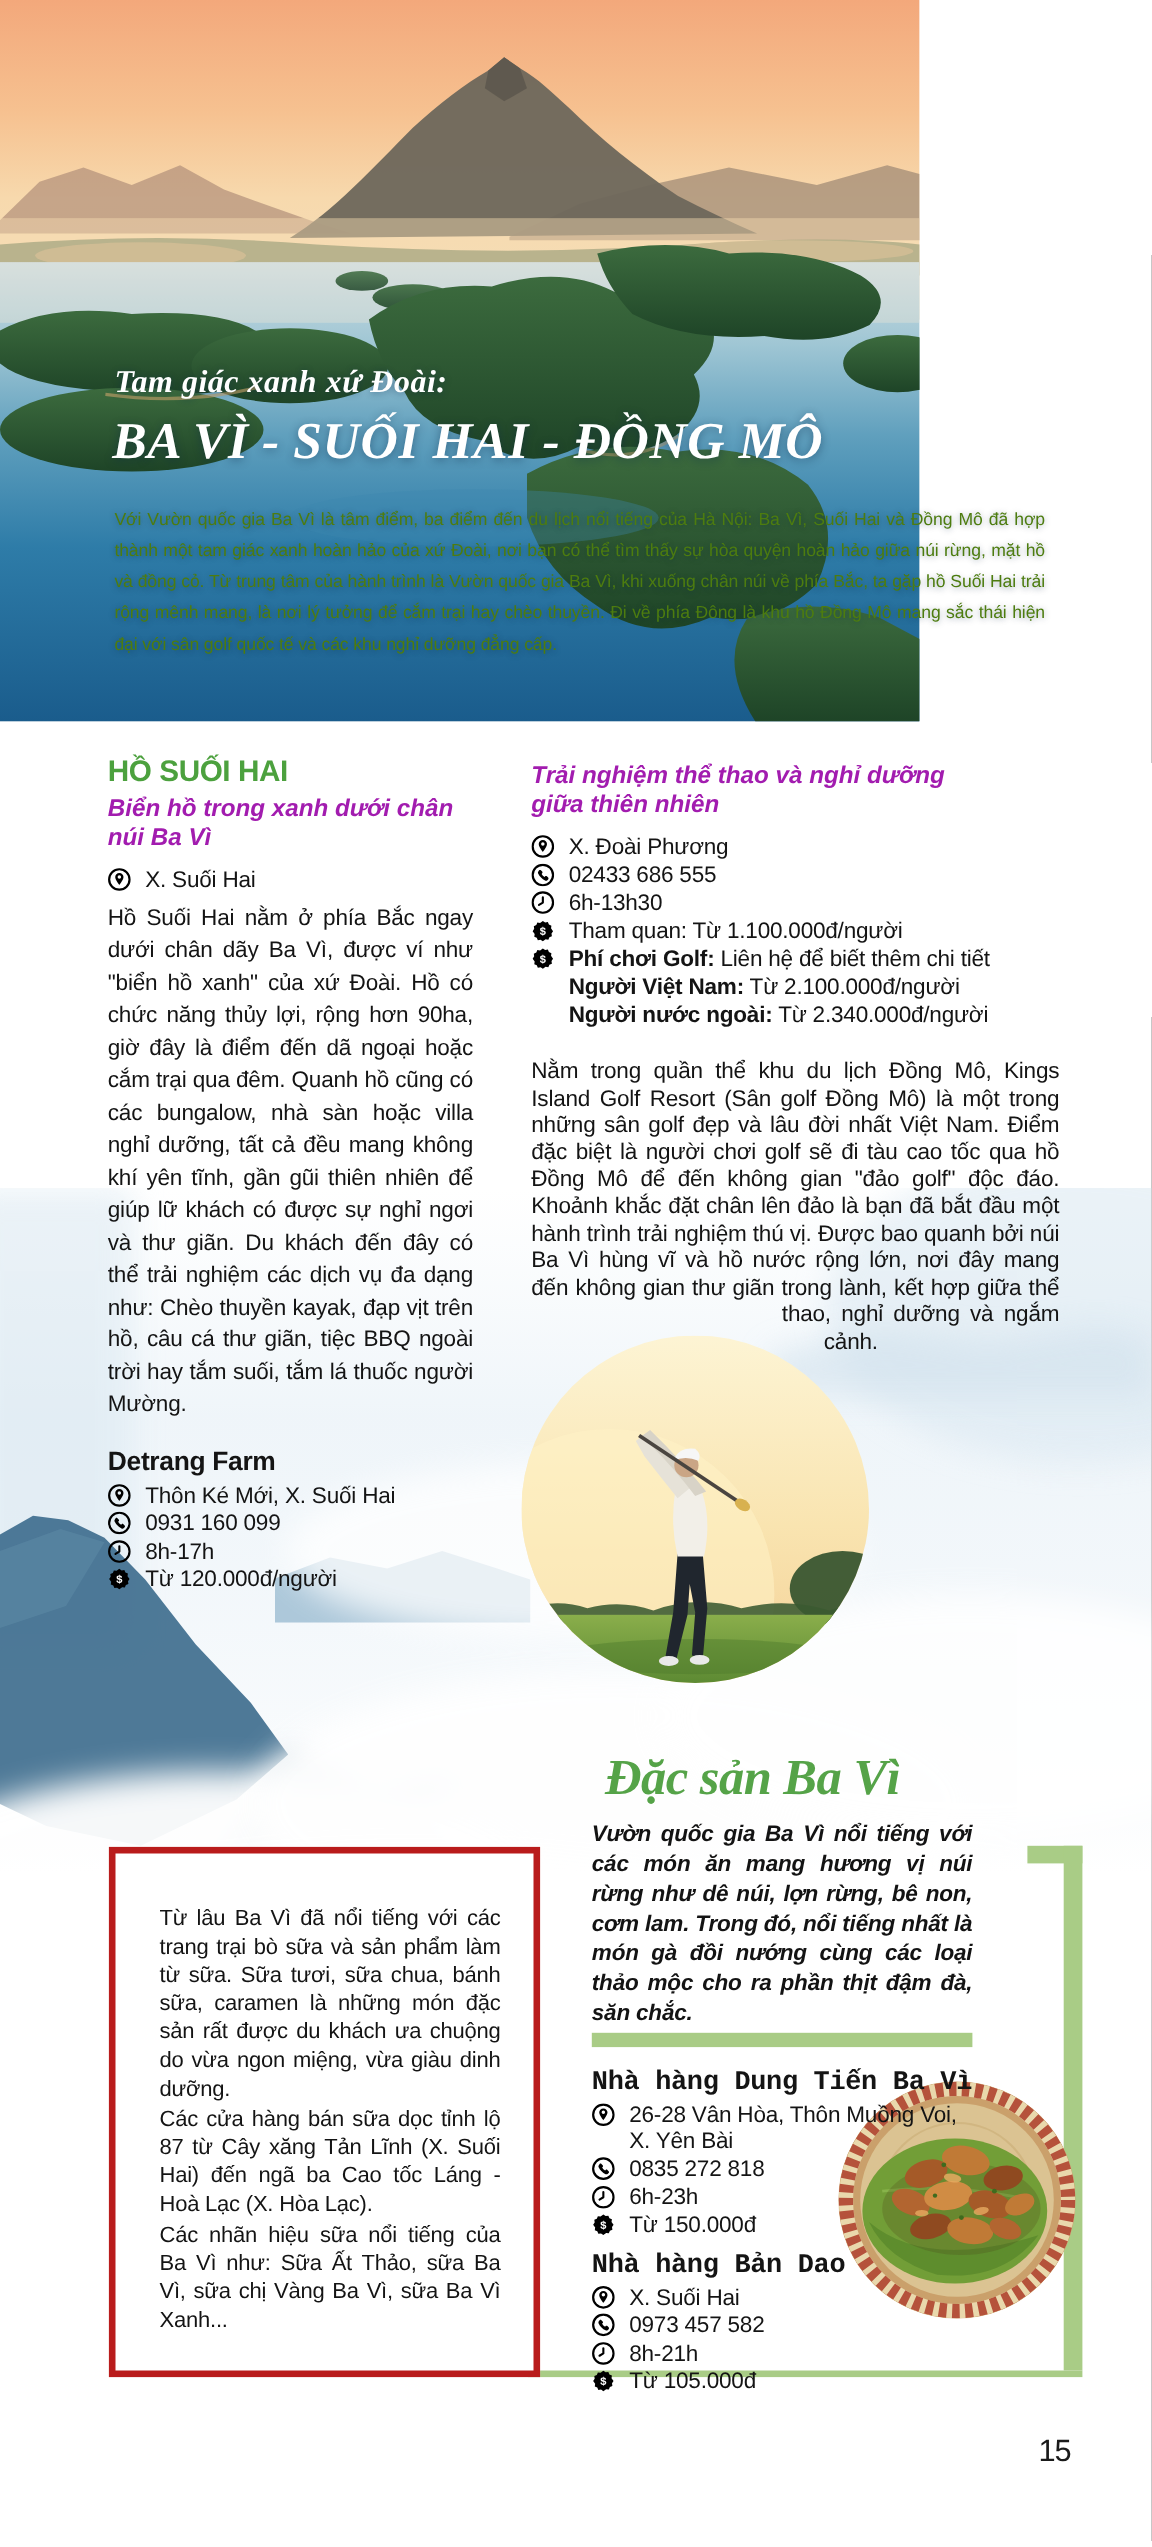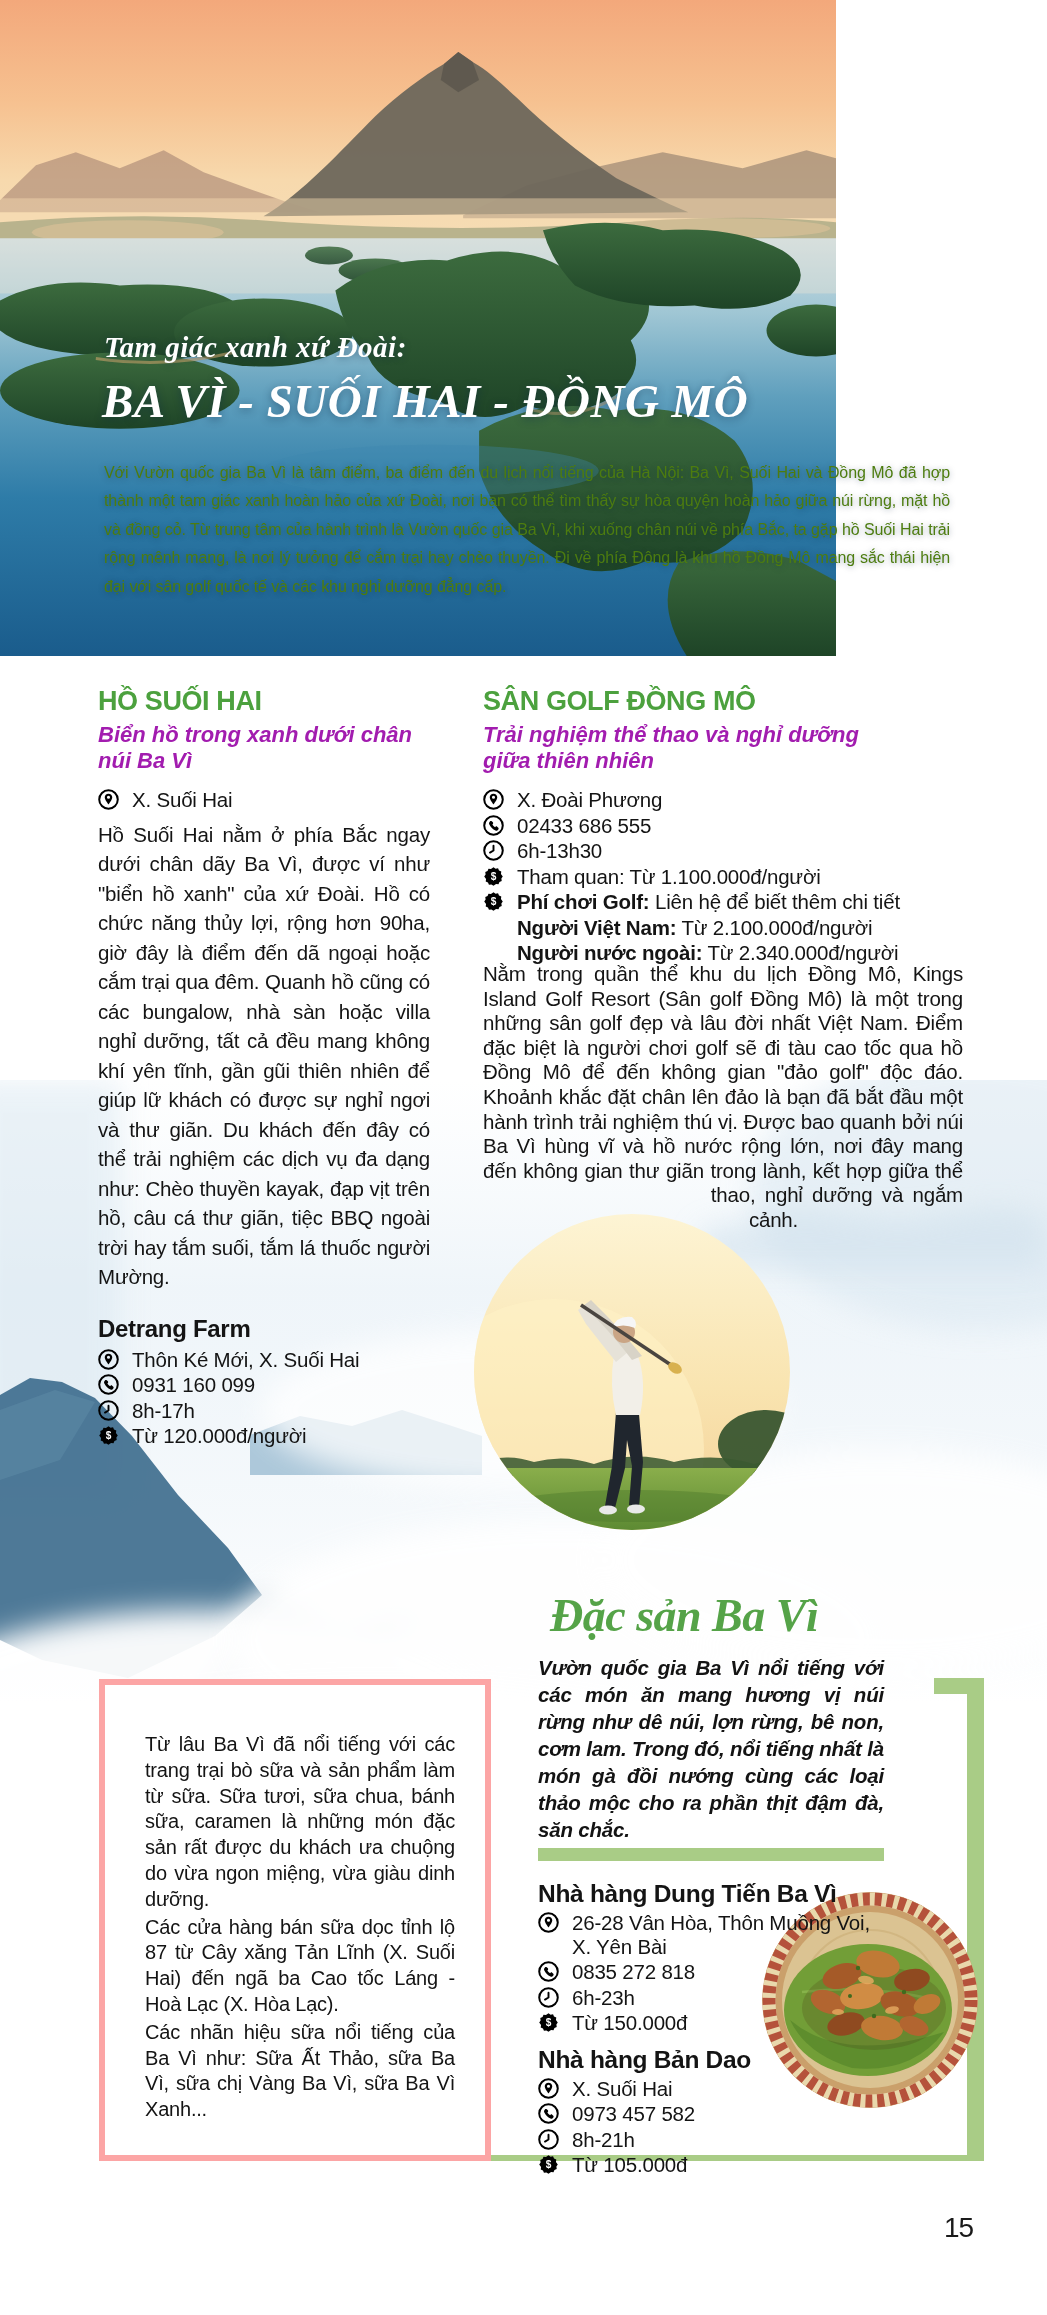--- a/index.html
+++ b/index.html
@@ -40,26 +40,26 @@
                  overflow:hidden;z-index:3;}
   .food-circle{position:absolute;left:762px;top:1892px;width:216px;height:216px;border-radius:50%;
                overflow:hidden;z-index:3;}
   .golfer-circle svg,.food-circle svg{display:block;width:100%;height:100%;}
   
   .dacsan{position:absolute;left:538px;top:1578px;width:346px;z-index:4;}
   .dacsan-title{margin:12px;font:700 italic 46px/52px "Liberation Serif",serif;color:#55a348;letter-spacing:-.5px;}
   .dacsan-lead{margin:10px 0 0;font:700 italic 20.5px/27px "Liberation Sans",sans-serif;
                text-align:justify;letter-spacing:-.2px;color:#131313;}
   .green-bar{margin-top:5px;width:346px;height:13px;background:#a9cc86;}
-  .resto-name{margin:20px 0 4px;font-size:24.5px;line-height:26px;font-weight:700;letter-spacing:-.3px;}
+  .resto-name{margin:20px 0 4px;font-size:24.5px;line-height:26px;font-weight:700;letter-spacing:-.3px;font-family:Liberation Mono, monospace;}
   .resto-name.second{margin-top:12px;}
   .addr-wrap{max-width:312px;}
   
   .milk-box{position:absolute;left:99px;top:1679px;width:392px;height:482px;box-sizing:border-box;
-            background:#fff;border:6px solid #fca5a5;z-index:2;padding:47px 30px 0 40px;}
+            background:#fff;border:6px solid #b91c1c;z-index:2;padding:47px 30px 0 40px;}
   .milk-box p{margin:0;font-size:20px;line-height:25.8px;text-align:justify;letter-spacing:-.2px;color:#141414;}
   .milk-box p + p{margin-top:2px;}
   
   .bottom-line{position:absolute;left:480px;top:2155px;width:504px;height:6px;background:#a9cc86;z-index:1;}
   .bracket-v{position:absolute;left:967px;top:1678px;width:17px;height:477px;background:#a9cc86;z-index:1;}
   .bracket-arm{position:absolute;left:934px;top:1678px;width:50px;height:16px;background:#a9cc86;z-index:1;}
   
   .page-number{position:absolute;left:944px;top:2212px;font-size:28px;font-weight:500;letter-spacing:-1px;color:#1a1a1a;z-index:4;}
 </style>
 </head>
@@ -192,21 +192,20 @@
         <svg viewBox="0 0 24 24">
             <path d="M12 1.4l2.4 1.6 2.8-.4 1.1 2.6 2.6 1.1-.4 2.8L22.6 12l-1.6 2.4.4 2.8-2.6 1.1-1.1 2.6-2.8-.4L12 22.6l-2.4-1.6-2.8.4-1.1-2.6-2.6-1.1.4-2.8L1.4 12l1.6-2.4-.4-2.8 2.6-1.1 1.1-2.6 2.8.4z" fill="#000"></path>
             <text x="12" y="16.2" text-anchor="middle" font-size="11.5" font-family="Liberation Sans,sans-serif" font-weight="bold" fill="#fff">$</text>
           </svg>
       </span>
       <span>Từ 120.000đ/người</span>
     </div>
   </section>
 
   <section class="col col-right">
-    <h2 class="sec">SÂN GOLF ĐỒNG MÔ</h2>
     <p class="subtitle" style="width:380px;">Trải nghiệm thể thao và nghỉ dưỡng giữa thiên nhiên</p>
     <div class="row loc-row">
       <span class="ic">
         <svg viewBox="0 0 24 24">
             <circle cx="12" cy="12" r="10.6" fill="none" stroke="#000" stroke-width="2.3"></circle>
             <path d="M12 5.4c-2.5 0-4.3 1.8-4.3 4.1 0 3 4.3 8.2 4.3 8.2s4.3-5.2 4.3-8.2c0-2.3-1.8-4.1-4.3-4.1zm0 5.8a1.8 1.8 0 1 1 0-3.6 1.8 1.8 0 0 1 0 3.6z" fill="#000"></path>
           </svg>
       </span>
       <span>X. Đoài Phương</span>
     </div>

